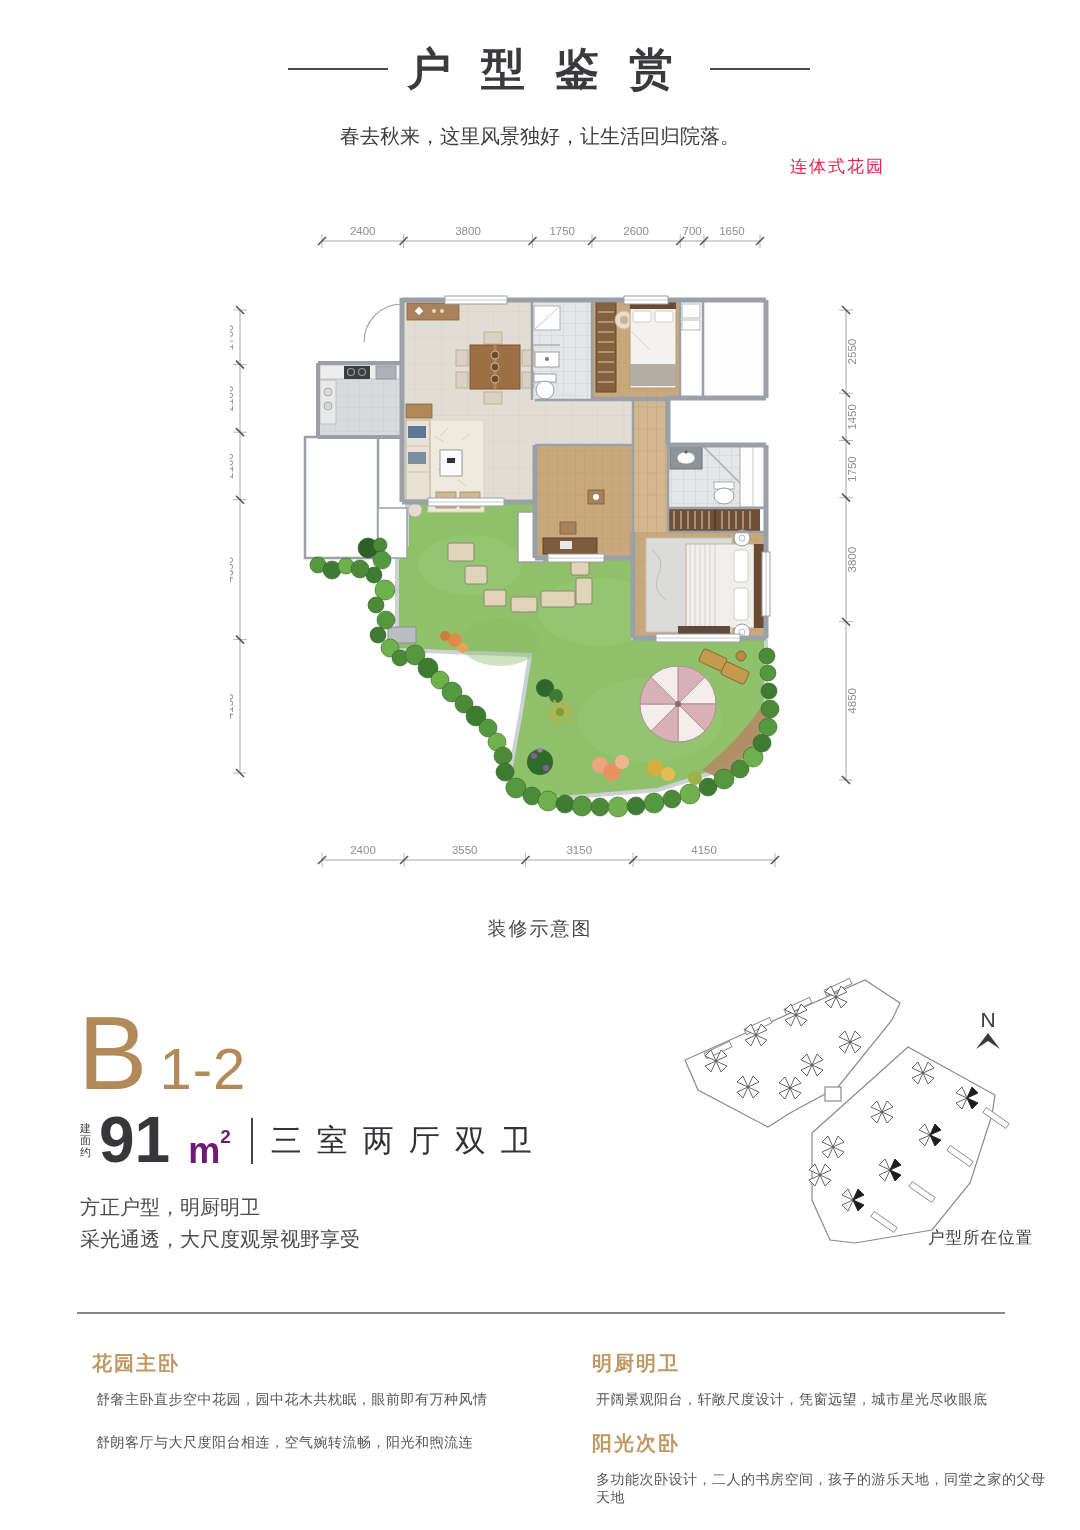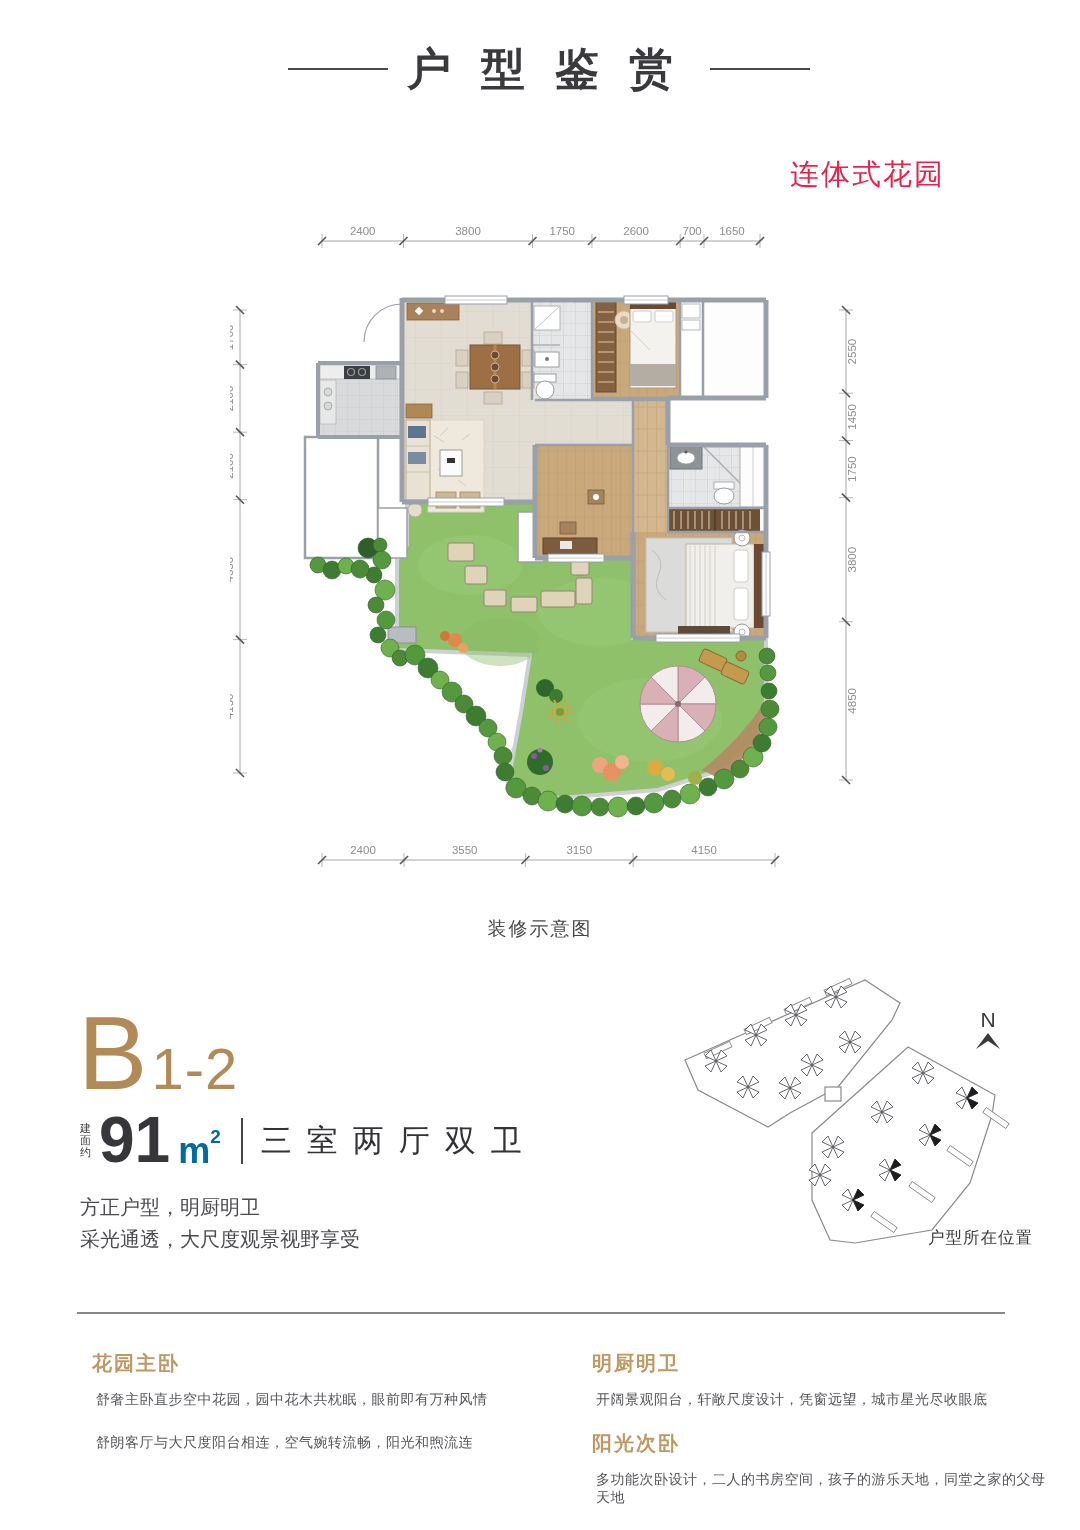--- a/index.html
+++ b/index.html
@@ -6,32 +6,32 @@
   body{width:1080px;height:1530px;position:relative;font-family:"Liberation Sans","DejaVu Sans",sans-serif;color:#3c3c40;overflow:hidden;}
   .abs{position:absolute;}
   
   .title-row{top:40px;left:0;width:1080px;text-align:center;}
   .title{display:inline-block;font-family:"DejaVu Serif","Liberation Serif",serif;font-size:44px;font-weight:700;letter-spacing:30px;color:#3a3a3e;padding-left:30px;}
   .title-line{top:68px;height:2px;background:#4a4a4e;}
   .title-line.l{left:288px;width:100px;}
   .title-line.r{left:710px;width:100px;}
   
   .intro{top:118px;left:0;width:1080px;text-align:center;font-size:20px;line-height:37px;color:#3d3d42;font-weight:500;}
-  .garden-label{top:155px;left:790px;font-size:29px;letter-spacing:2px;color:#e6234c;font-weight:500;}
+  .garden-label{top:155px;left:790px;font-size:17px;letter-spacing:2px;color:#e6234c;font-weight:500;}
   
   .plan-wrap{top:215px;left:230px;width:640px;height:665px;}
   .plan-caption{top:916px;left:0;width:1080px;text-align:center;font-size:19px;letter-spacing:2px;color:#47474b;}
   
   .unit-code{top:1012px;left:78px;display:flex;align-items:flex-end;color:#b28a58;}
   .unit-code .big{font-size:104px;line-height:82px;font-weight:400;}
-  .unit-code .sub{font-size:58px;line-height:50px;font-weight:400;letter-spacing:1px;margin-left:4px;}
+  .unit-code .sub{font-size:58px;line-height:50px;font-weight:400;letter-spacing:1px;margin-left:12px;}
   .area-row{top:1112px;left:80px;display:flex;align-items:flex-end;}
   .area-prefix{width:13px;font-size:11px;line-height:12px;word-break:break-all;color:#3a3a3e;margin:0 6px 10px 0;}
   .area-num{font-size:64px;line-height:56px;font-weight:600;color:#36363b;}
-  .area-unit{font-size:36px;line-height:34px;font-weight:600;color:#0369a1;margin-left:8px;}
+  .area-unit{font-size:36px;line-height:34px;font-weight:600;color:#701a75;margin-left:18px;}
   .area-sup{font-size:19px;vertical-align:20px;font-weight:600;}
   .area-div{width:2px;height:46px;background:#46464a;margin:0 18px 4px 20px;}
   .layout-text{font-size:31px;letter-spacing:15px;color:#323237;font-weight:500;margin-bottom:6px;white-space:nowrap;}
   .desc{left:80px;font-size:20px;color:#4b4b50;}
   .desc.d1{top:1194px;}
   .desc.d2{top:1226px;}
   
   .site-wrap{top:975px;left:660px;width:400px;height:290px;}
   
   .rule{top:1312px;left:77px;width:928px;height:2px;background:#87878c;}
@@ -45,20 +45,21 @@
 </head>
 <body>
 
 <div class="abs title-row">
   <span class="title">户型鉴赏</span>
 </div>
 <div class="abs title-line l"></div>
 <div class="abs title-line r"></div>
 
 <div class="abs intro">
+  <div>春去秋来，这里风景独好，让生活回归院落。</div>
 </div>
 <div class="abs garden-label">连体式花园</div>
 
 <div class="abs plan-wrap">
 <svg id="plan-svg" width="640" height="665" viewBox="230 215 640 665">
   <defs>
     <pattern id="tileB" width="26" height="26" patternUnits="userSpaceOnUse">
       <path d="M26,0 V26 M0,26 H26" stroke="#d5cfc5" stroke-width="0.8" fill="none"></path>
     </pattern>
     <pattern id="tileG" width="12" height="12" patternUnits="userSpaceOnUse">

